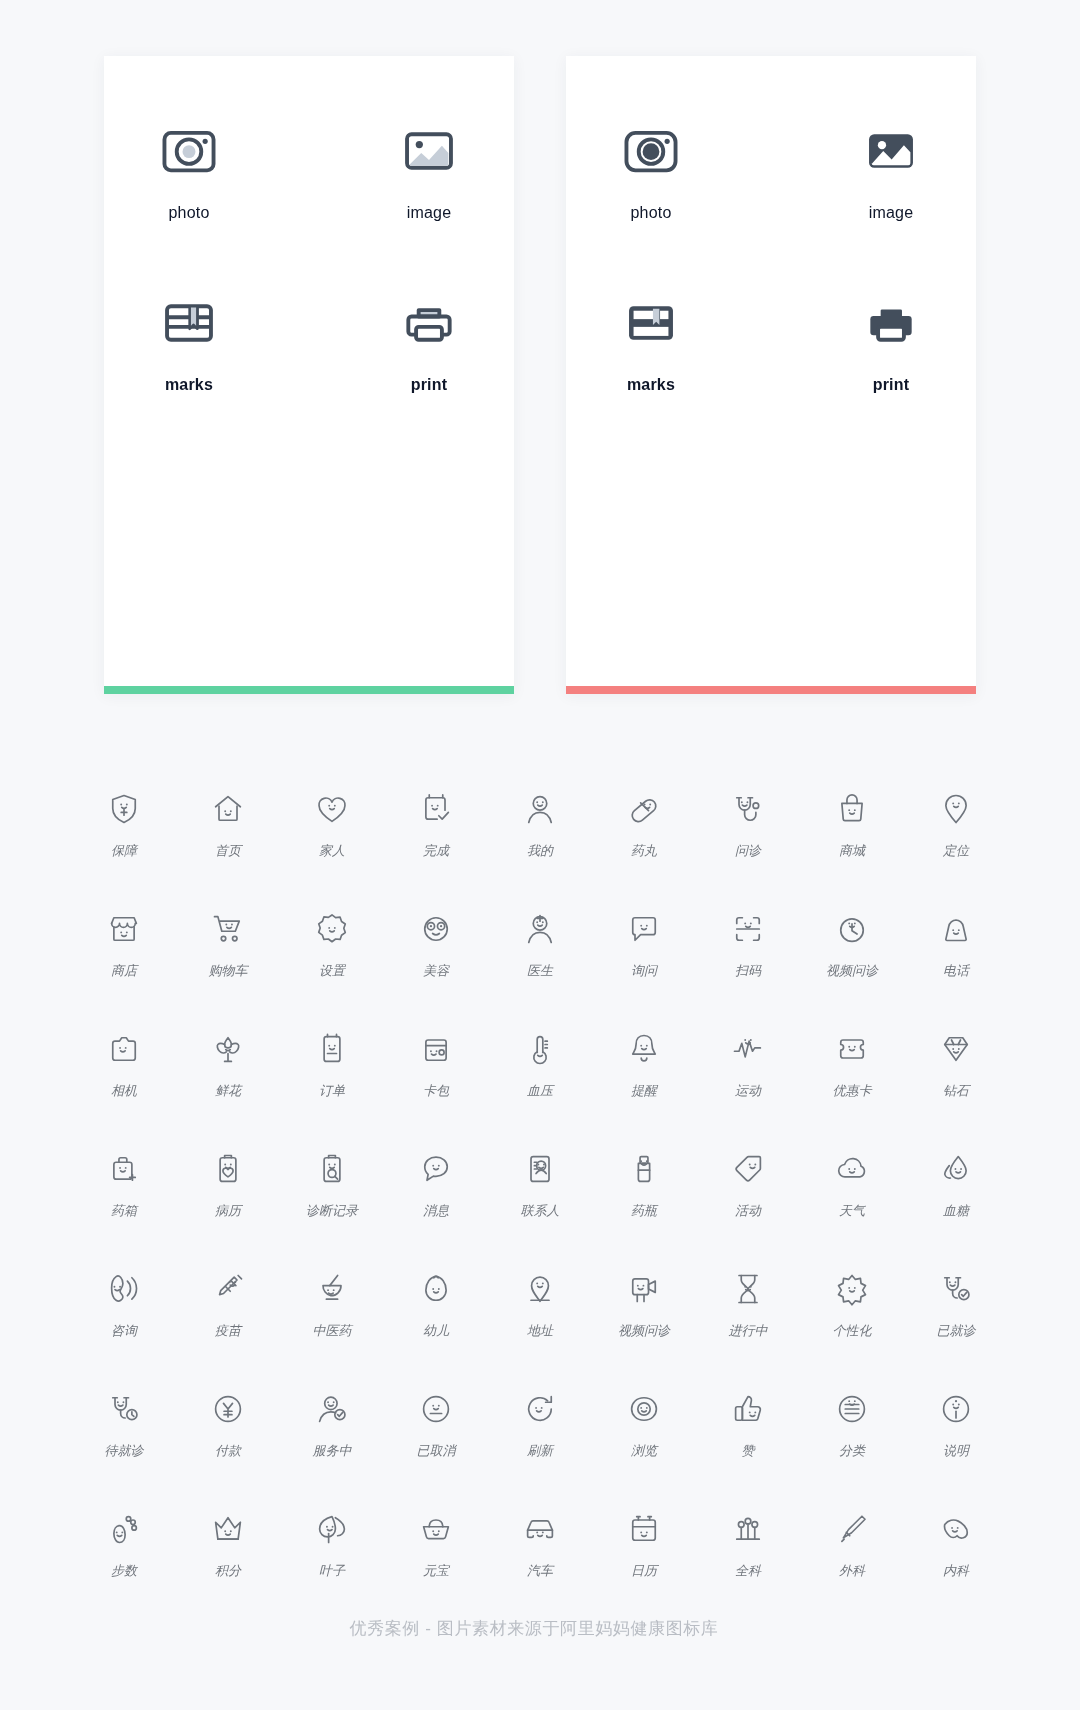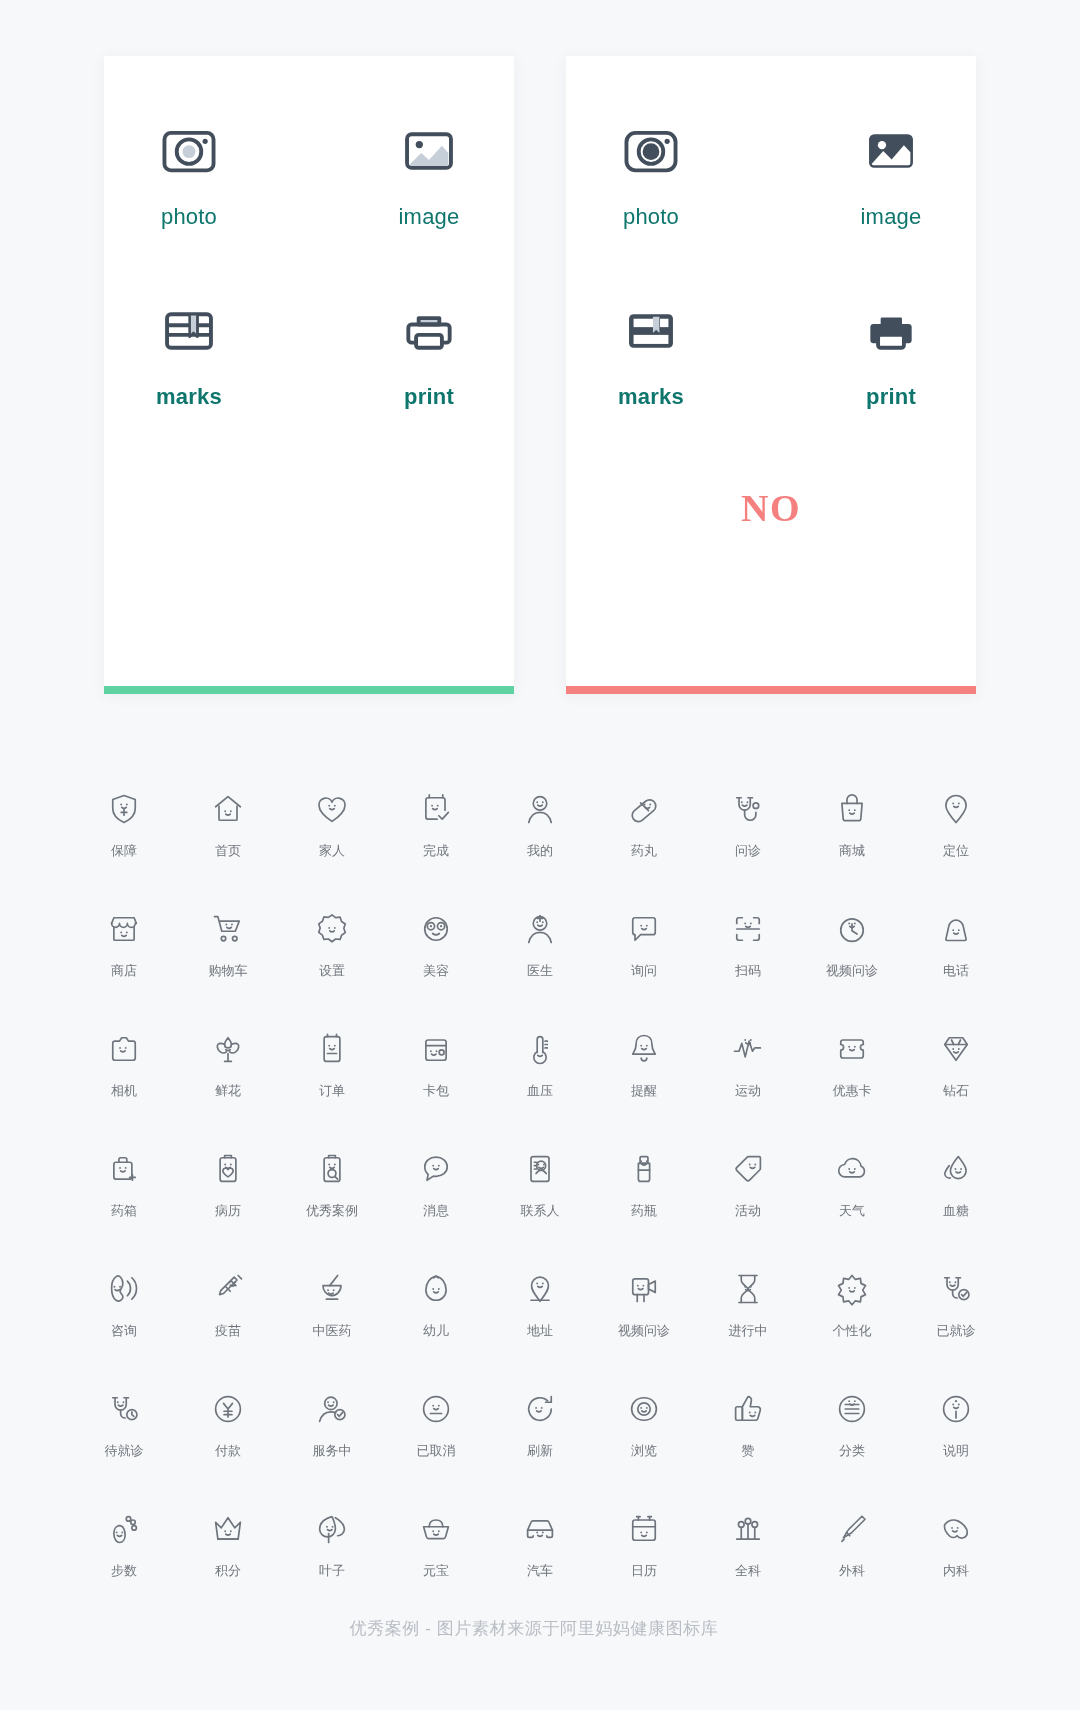--- a/index.html
+++ b/index.html
@@ -36,41 +36,42 @@
     display: flex;
     flex-direction: column;
     align-items: center;
   }
   .demo-glyph {
     width: 66px; height: 66px;
     display: flex; align-items: center; justify-content: center;
   }
   .demo-label {
     margin-top: 20px;
-    font-size: 22px;
-    color: #0f766e;
+    font-size: 16px;
+    color: #0f172a;
     letter-spacing: .2px;
   }
   .verdict {
     text-align: center;
     font-family: "Liberation Serif", serif;
     font-size: 38px;
     font-weight: 700;
     letter-spacing: 1.5px;
     margin-top: 76px;
     padding-bottom: 30px;
   }
   .verdict.yes { color: #5ed2a0; }
   .verdict.no  { color: #f4807f; }
   .card-bar { height: 8px; width: 100%; }
 
   
   .grid-wrap {
     margin-top: 96px;
     padding: 0 72px;
+    font-style: italic;
   }
   .grid {
     display: grid;
     grid-template-columns: repeat(9, 1fr);
     row-gap: 50px;
   }
   .grid-cell {
     display: flex;
     flex-direction: column;
     align-items: center;
@@ -207,21 +208,20 @@
               <svg width="62" height="62" viewBox="0 0 48 48" fill="none">
                 <path d="M17 13.5 H31.5 A1 1 0 0 1 32.5 14.5 V19 H16 V14.5 A1 1 0 0 1 17 13.5 Z" fill="#434e5c"></path>
                 <rect x="8" y="18.5" width="32" height="15" rx="2.5" fill="#434e5c"></rect>
                 <rect x="14" y="27" width="20" height="10" rx="2" fill="#ffffff" stroke="#434e5c" stroke-width="3"></rect>
               </svg>
             </div>
             <div class="demo-label">print</div>
           </div>
         </div>
 
-        <div class="verdict no">NO</div>
       </div>
       <div class="card-bar" style="background:#f4807f"></div>
     </div>
   </div>
 
   <div class="grid-wrap">
     <div class="grid" id="icon-grid">
         <div class="grid-cell">
           <div class="grid-glyph">
             <svg width="36" height="36" viewBox="0 0 32 32" fill="none" stroke="#6f757d" stroke-width="1.5" stroke-linecap="round" stroke-linejoin="round">
@@ -581,21 +581,21 @@
             <svg width="36" height="36" viewBox="0 0 32 32" fill="none" stroke="#6f757d" stroke-width="1.5" stroke-linecap="round" stroke-linejoin="round">
               <rect x="9" y="6" width="14" height="21" rx="2"></rect>
               <path d="M13 6V4h6v2"></path>
               <circle cx="13.5" cy="12" r=".85" fill="#6f757d" stroke="none"></circle>
               <circle cx="18.5" cy="12" r=".85" fill="#6f757d" stroke="none"></circle>
               <path d="M14 14.6 q2 1.8 4 0"></path>
               <circle cx="16" cy="20" r="3.5"></circle>
               <path d="M18.5 22.5l2.5 2.5"></path>
             </svg>
           </div>
-          <div class="grid-label">优秀案例</div>
+          <div class="grid-label">诊断记录</div>
         </div>
         <div class="grid-cell">
           <div class="grid-glyph">
             <svg width="36" height="36" viewBox="0 0 32 32" fill="none" stroke="#6f757d" stroke-width="1.5" stroke-linecap="round" stroke-linejoin="round">
               <path d="M6 14c0-5 4.5-8.5 10-8.5S26 9 26 14s-4.5 8.5-10 8.5c-.8 0-1.6 0-2.3-.2L8 26l1-5.2C7.2 19.2 6 16.8 6 14z"></path>
               <circle cx="13.5" cy="13" r=".85" fill="#6f757d" stroke="none"></circle>
               <circle cx="18.5" cy="13" r=".85" fill="#6f757d" stroke="none"></circle>
               <path d="M14 15.6 q2 1.8 4 0"></path>
             </svg>
           </div>

